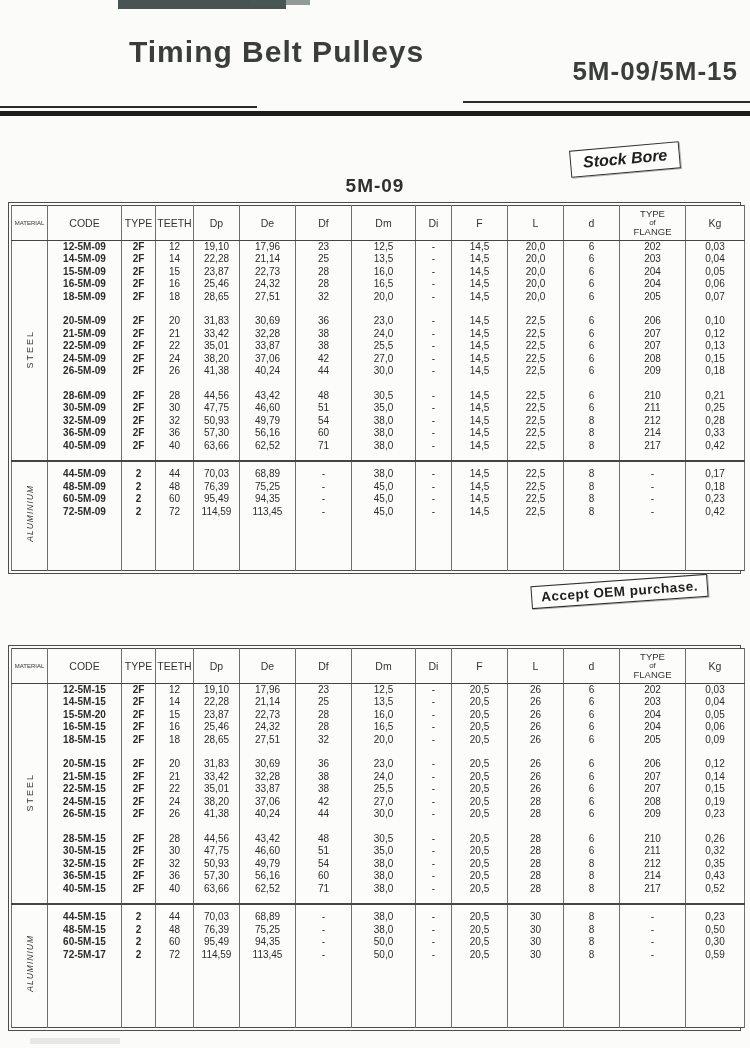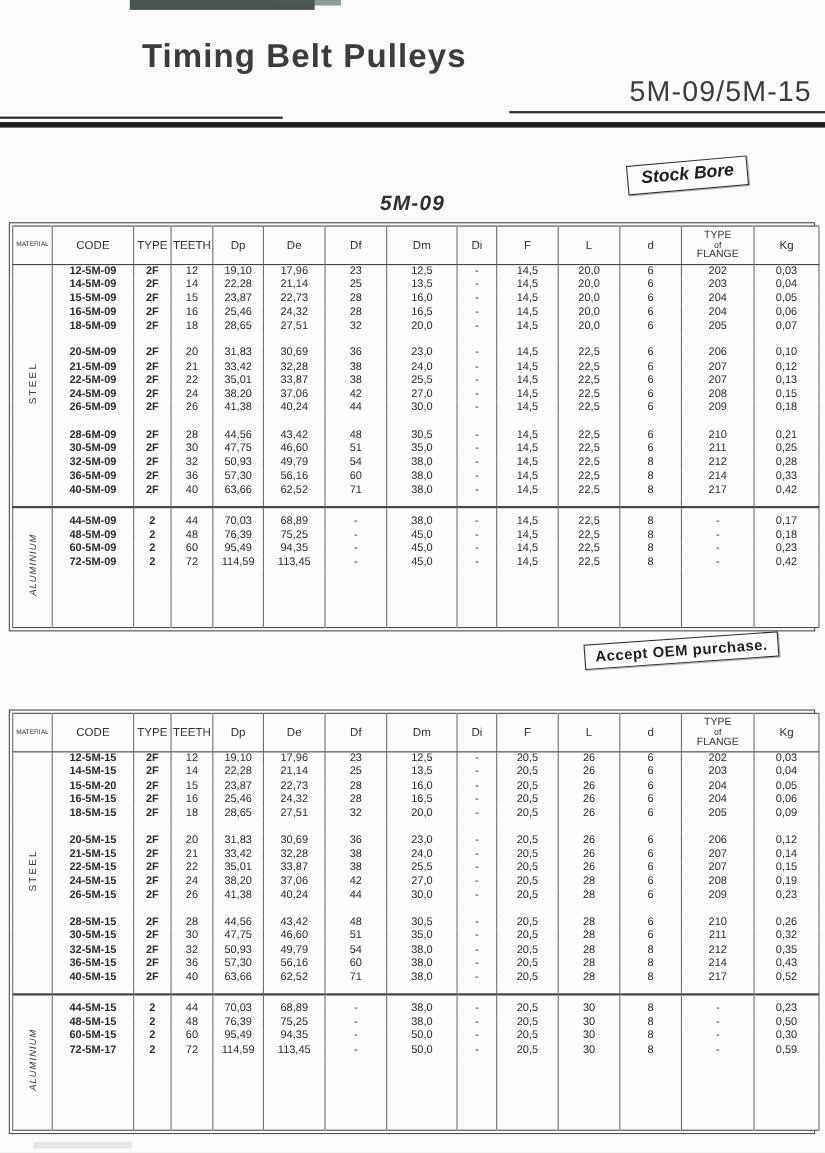--- a/index.html
+++ b/index.html
@@ -5,33 +5,33 @@
   * { box-sizing: border-box; margin: 0; padding: 0; }
   html,body { background:#e8e8e4; }
   body { font-family:"Liberation Sans", sans-serif; }
   .page { position:relative; width:750px; height:1048px; background:#fbfcf9; overflow:hidden; margin:0 auto; }
 
   .scan-artifact { position:absolute; left:118px; top:0; width:168px; height:9px; background:#374543; opacity:.92; }
   .scan-artifact2 { position:absolute; left:250px; top:0; width:60px; height:5px; background:#4a5856; opacity:.6; }
 
   .title-block { position:absolute; left:129px; top:36px; color:#3a3d3c; }
   .title-line { font-size:30px; font-weight:bold; line-height:31px; letter-spacing:1px; }
-  .model-range { position:absolute; right:12px; top:56px; font-size:26px; font-weight:normal; color:#3a3d3c; letter-spacing:1px;margin-top:12px; }
+  .model-range { position:absolute; right:12px; top:56px; font-size:26px; font-weight:bold; color:#3a3d3c; letter-spacing:1px; }
 
   .rule-thin-right { position:absolute; left:463px; right:0; top:101px; height:2px; background:#2a2c2b; }
   .rule-thin-left  { position:absolute; left:0; width:257px; top:106px; height:2px; background:#2a2c2b; }
   .rule-thick      { position:absolute; left:0; right:0; top:111px; height:5px; background:#1c1e1d; }
 
   .stamp { position:absolute; background:#fdfdfc; border:1.5px solid #2f2f2f; color:#1e1e1e;
            font-weight:bold; box-shadow:1px 1px 0 rgba(120,120,120,.55); white-space:nowrap; }
   .stamp-stock { left:570px; top:146px; transform:rotate(-5deg); font-size:16px; font-style:italic; padding:3px 12px 4px; }
   .stamp-oem   { left:531px; top:580px; transform:rotate(-4deg); font-size:13.5px; padding:3px 9px; letter-spacing:.5px; }
 
   .sec-title { position:absolute; left:0; width:100%; text-align:center; font-size:19px; font-weight:bold;
-               color:#2e2f2e; letter-spacing:1px;font-style:italic; }
+               color:#2e2f2e; letter-spacing:1px; }
   .sec-title.t0 { top:175px; }
   .sec-title.t1 { top:611px; }
 
   .tbl-wrap { position:absolute; left:8px; right:9px; border:1.5px solid #4c4c4c; padding:2px; }
   .tbl-wrap.t0 { top:202px; }
   .tbl-wrap.t1 { top:645px; }
 
   table { border-collapse:collapse; width:100%; table-layout:fixed; border:1px solid #4c4c4c; background:#fcfdfa; }
   th, td { border-left:1px solid #707070; border-right:1px solid #707070; text-align:center;
            color:#2b2b2b; overflow:hidden; }

